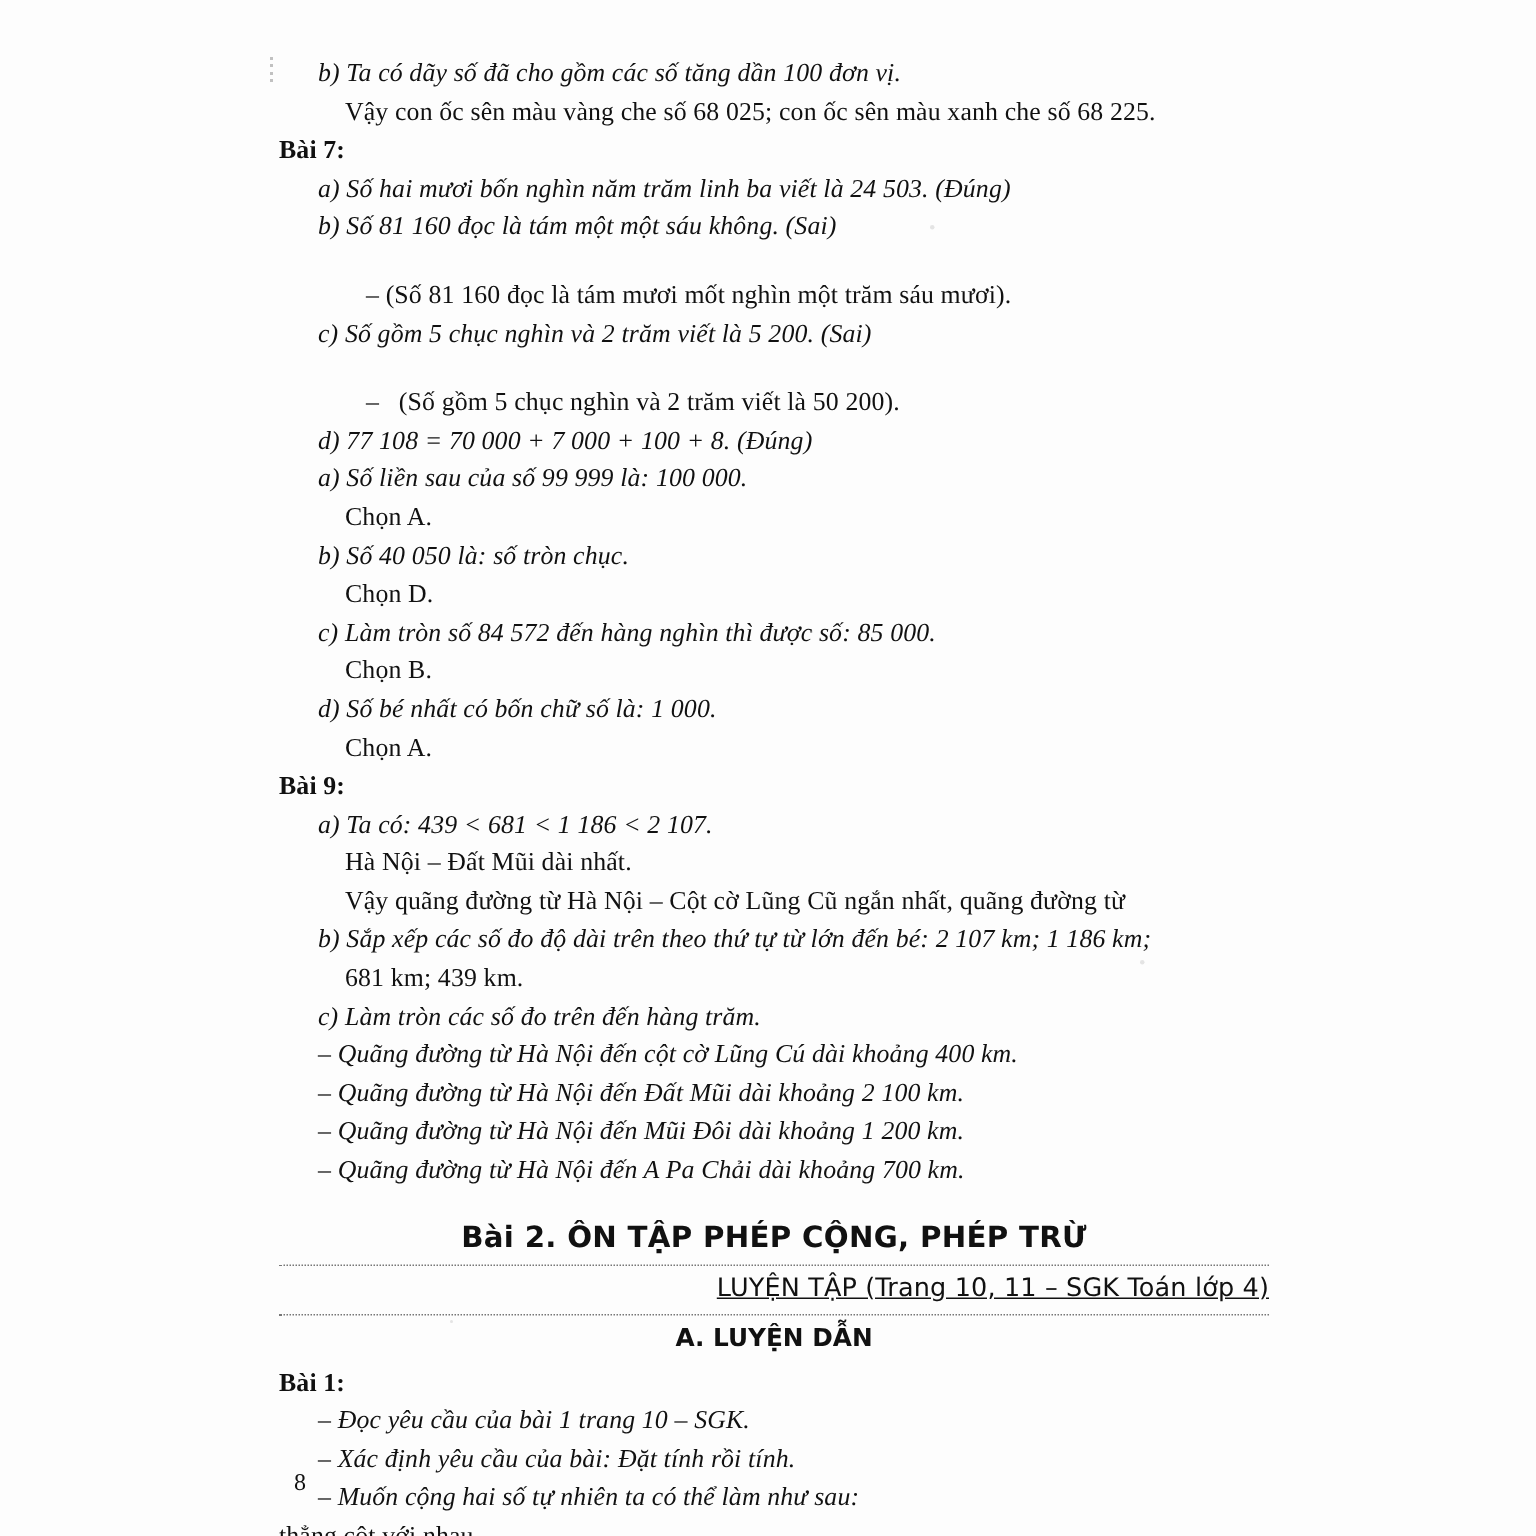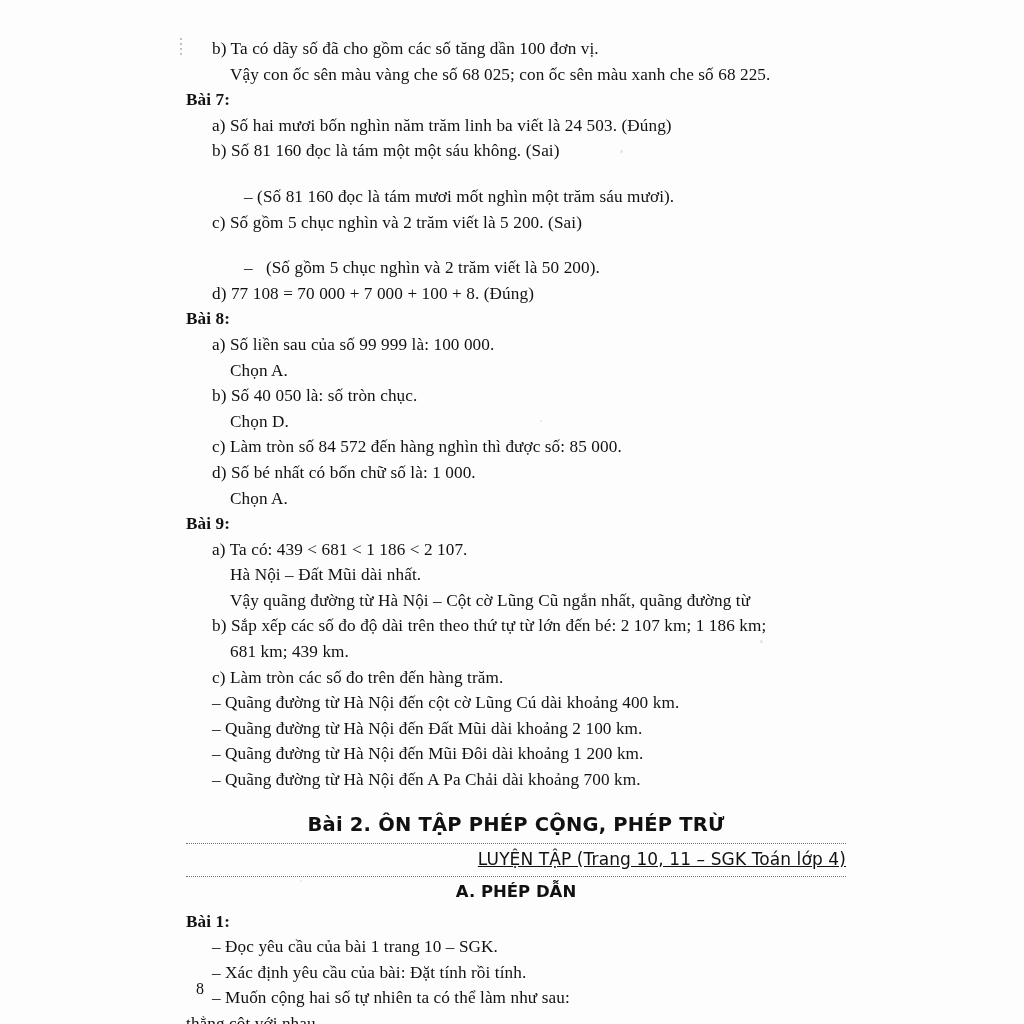--- a/index.html
+++ b/index.html
@@ -30,21 +30,21 @@
   .line {
     font-size: 17.2px;
     line-height: 25.6px;
     white-space: pre-wrap;
     letter-spacing: 0.1px;
   }
   .bold {
     font-weight: bold;
   }
   .indent-0 { padding-left: 0px; }
-  .indent-1 { padding-left: 26px; }
+  .indent-1 { padding-left: 26px; font-style: italic; }
   .indent-2 { padding-left: 44px; }
   .indent-3 { padding-left: 58px; margin-top: 20px; }
 
   .section-title {
     margin-top: 20px;
     text-align: center;
     font-family: "DejaVu Sans", sans-serif;
     font-weight: bold;
     font-size: 19.5px;
     letter-spacing: 0.2px;
@@ -111,46 +111,46 @@
     <div id="blocks-top">
         <div class="line indent-1">b) Ta có dãy số đã cho gồm các số tăng dần 100 đơn vị.</div>
         <div class="line indent-2">Vậy con ốc sên màu vàng che số 68 025; con ốc sên màu xanh che số 68 225.</div>
         <div class="line indent-0 bold">Bài 7:</div>
         <div class="line indent-1">a) Số hai mươi bốn nghìn năm trăm linh ba viết là 24 503. (Đúng)</div>
         <div class="line indent-1">b) Số 81 160 đọc là tám một một sáu không. (Sai)</div>
         <div class="line indent-3">– (Số 81 160 đọc là tám mươi mốt nghìn một trăm sáu mươi).</div>
         <div class="line indent-1">c) Số gồm 5 chục nghìn và 2 trăm viết là 5 200. (Sai)</div>
         <div class="line indent-3">–   (Số gồm 5 chục nghìn và 2 trăm viết là 50 200).</div>
         <div class="line indent-1">d) 77 108 = 70 000 + 7 000 + 100 + 8. (Đúng)</div>
-        <div class="line indent-0 bold">Bài 8:</div>
         <div class="line indent-1">a) Số liền sau của số 99 999 là: 100 000.</div>
         <div class="line indent-2">Chọn A.</div>
         <div class="line indent-1">b) Số 40 050 là: số tròn chục.</div>
         <div class="line indent-2">Chọn D.</div>
         <div class="line indent-1">c) Làm tròn số 84 572 đến hàng nghìn thì được số: 85 000.</div>
+        <div class="line indent-2">Chọn B.</div>
         <div class="line indent-1">d) Số bé nhất có bốn chữ số là: 1 000.</div>
         <div class="line indent-2">Chọn A.</div>
         <div class="line indent-0 bold">Bài 9:</div>
         <div class="line indent-1">a) Ta có: 439 &lt; 681 &lt; 1 186 &lt; 2 107.</div>
         <div class="line indent-2">Hà Nội – Đất Mũi dài nhất.</div>
         <div class="line indent-2">Vậy quãng đường từ Hà Nội – Cột cờ Lũng Cũ ngắn nhất, quãng đường từ</div>
         <div class="line indent-1">b) Sắp xếp các số đo độ dài trên theo thứ tự từ lớn đến bé: 2 107 km; 1 186 km;</div>
         <div class="line indent-2">681 km; 439 km.</div>
         <div class="line indent-1">c) Làm tròn các số đo trên đến hàng trăm.</div>
         <div class="line indent-1">– Quãng đường từ Hà Nội đến cột cờ Lũng Cú dài khoảng 400 km.</div>
         <div class="line indent-1">– Quãng đường từ Hà Nội đến Đất Mũi dài khoảng 2 100 km.</div>
         <div class="line indent-1">– Quãng đường từ Hà Nội đến Mũi Đôi dài khoảng 1 200 km.</div>
         <div class="line indent-1">– Quãng đường từ Hà Nội đến A Pa Chải dài khoảng 700 km.</div>
       </div>
 
     <div class="section-title">Bài 2. ÔN TẬP PHÉP CỘNG, PHÉP TRỪ</div>
     <hr class="rule">
     <div class="subtitle">LUYỆN TẬP (Trang 10, 11 – SGK Toán lớp 4)</div>
     <hr class="rule">
-    <div class="subsection">A. PHÉP DẪN</div>
+    <div class="subsection">A. LUYỆN DẪN</div>
 
     <div id="blocks-bottom" class="after-heading">
         <div class="line indent-0 bold">Bài 1:</div>
         <div class="line indent-1">– Đọc yêu cầu của bài 1 trang 10 – SGK.</div>
         <div class="line indent-1">– Xác định yêu cầu của bài: Đặt tính rồi tính.</div>
         <div class="line indent-1">– Muốn cộng hai số tự nhiên ta có thể làm như sau:</div>
         <div class="line indent-0">thẳng cột với nhau.</div>
       </div>
   </div>
 

